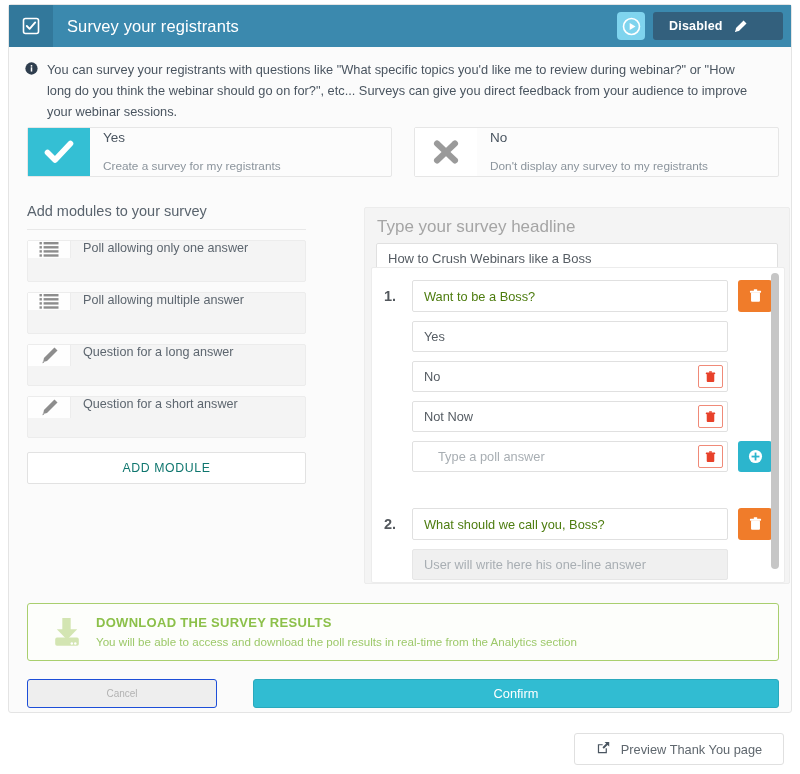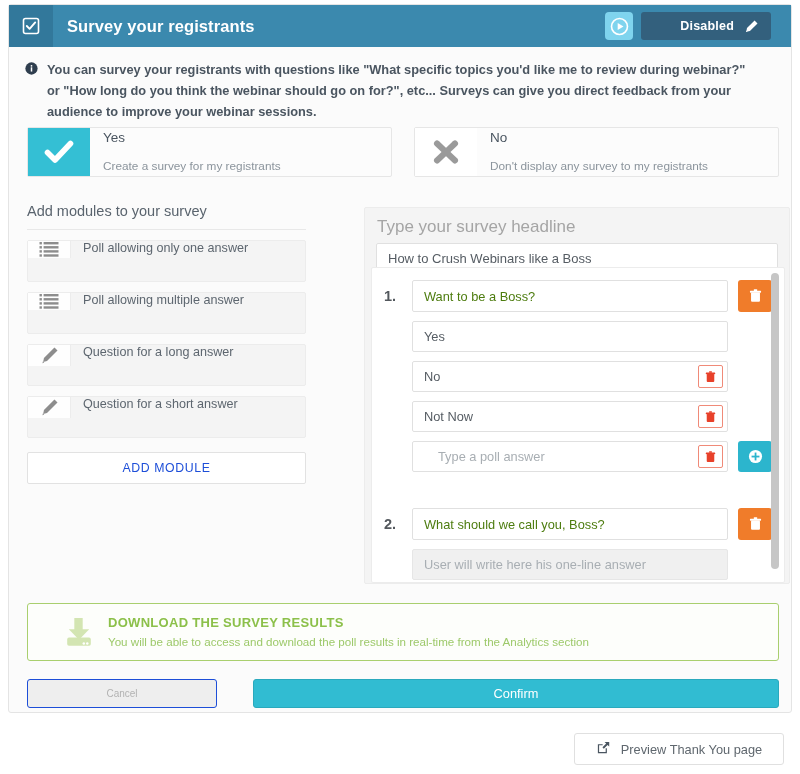--- a/index.html
+++ b/index.html
@@ -26,42 +26,42 @@
     display: flex; align-items: center;
   }
   .hdr-icon-box {
     width: 44px; height: 42px;
     background: #32789b;
     display: flex; align-items: center; justify-content: center;
     flex: 0 0 44px;
   }
   .hdr-icon-box svg { display: block; }
   .hdr-title {
-    color: #ffffff; font-size: 16.5px; font-weight: 700;
+    color: #ffffff; font-size: 16.5px; font-weight: 400;
     margin-left: 14px; letter-spacing: .1px; white-space: nowrap;
   }
   .hdr-right { margin-left: auto; display: flex; align-items: center; height: 42px; }
   .play-btn {
     width: 28px; height: 28px; border-radius: 4px; background: #7fd4ee;
     display: flex; align-items: center; justify-content: center;
     margin-right: 8px; cursor: pointer;
   }
   .status-pill {
     height: 28px; min-width: 130px; background: #33607d;
-    border-radius: 3px; display: flex; align-items: center; justify-content: flex-end;
-    padding: 0 12px 0 16px; margin-right: 20px; cursor: pointer;
+    border-radius: 3px; display: flex; align-items: center; justify-content: flex-start;
+    padding: 0 12px 0 16px; margin-right: 8px; cursor: pointer;
   }
   .status-pill .lbl { color: #ffffff; font-size: 12.5px; font-weight: 700; letter-spacing: .2px; }
   .status-pill .pen { margin-left: 10px; display: flex; }
 
   
   .info-row {
     position: absolute; left: 0; top: 42px; right: 17px;
     padding: 12px 18px 0 16px;
-    display: flex; align-items: flex-start; font-weight: bold;
+    display: flex; align-items: flex-start;
   }
   .info-icon { flex: 0 0 18px; margin-top: 2px; }
   .info-text {
     font-size: 12.8px; line-height: 21px; color: #4a5560;
     padding-left: 4px;
   }
   .help-circle { margin-top: 8px; margin-left: 21px; display: inline-block; cursor: pointer; }
 
   
   .choices { position: absolute; left: 18px; top: 122px; width: 752px; display: flex; gap: 22px; }
@@ -87,21 +87,21 @@
   }
   .mod-item .ico {
     width: 43px; flex: 0 0 43px; background: #fefefe; border-right: 1px solid #ececec;
     display: flex; align-items: center; justify-content: center;
   }
   .mod-item .lbl { display: flex; align-items: center; padding-left: 12px; font-size: 12.6px; color: #5d666f; }
   .add-module {
     margin-top: 4px; height: 32px; width: 100%;
     background: #ffffff; border: 1px solid #e2e2e2; border-radius: 2px;
     font-family: "Liberation Sans", sans-serif;
-    font-size: 12.3px; color: #1d4ed8; letter-spacing: .6px; cursor: pointer;
+    font-size: 12.3px; color: #0f766e; letter-spacing: .6px; cursor: pointer;
   }
 
   
   .survey-panel {
     position: absolute; left: 355px; top: 202px; width: 426px; height: 377px;
     background: #f4f4f4; border: 1px solid #ececec; border-radius: 2px;
     overflow: hidden;
   }
   .survey-headline-lbl { font-size: 17px; color: #a5a5a5; padding: 9px 0 6px 12px; }
   .headline-input {
@@ -159,21 +159,21 @@
     cursor: pointer;
   }
   .scroll-thumb {
     width: 8px; height: 296px; background: #c6c6c6; border-radius: 5px;
   }
 
   
   .dl-banner {
     position: absolute; left: 18px; top: 598px; width: 752px; height: 58px;
     background: #fdfefb; border: 1px solid #a9cf6e; border-radius: 3px;
-    display: flex; align-items: center; padding-left: 28px;
+    display: flex; align-items: center; padding-left: 16px;
   }
   .dl-ico { flex: 0 0 46px; display: flex; align-items: center; justify-content: center; }
   .dl-txt { padding-left: 6px; }
   .dl-t1 { font-size: 13px; color: #8cc04a; font-weight: 700; letter-spacing: .3px; line-height: 18px; }
   .dl-t2 { font-size: 11.6px; color: #9dc96a; line-height: 18px; margin-top: 1px; }
 
   
   .btn-cancel {
     position: absolute; left: 18px; top: 674px; width: 190px; height: 29px;
     background: #eeeeee; border: 1px solid #1d4ed8; border-radius: 3px;

